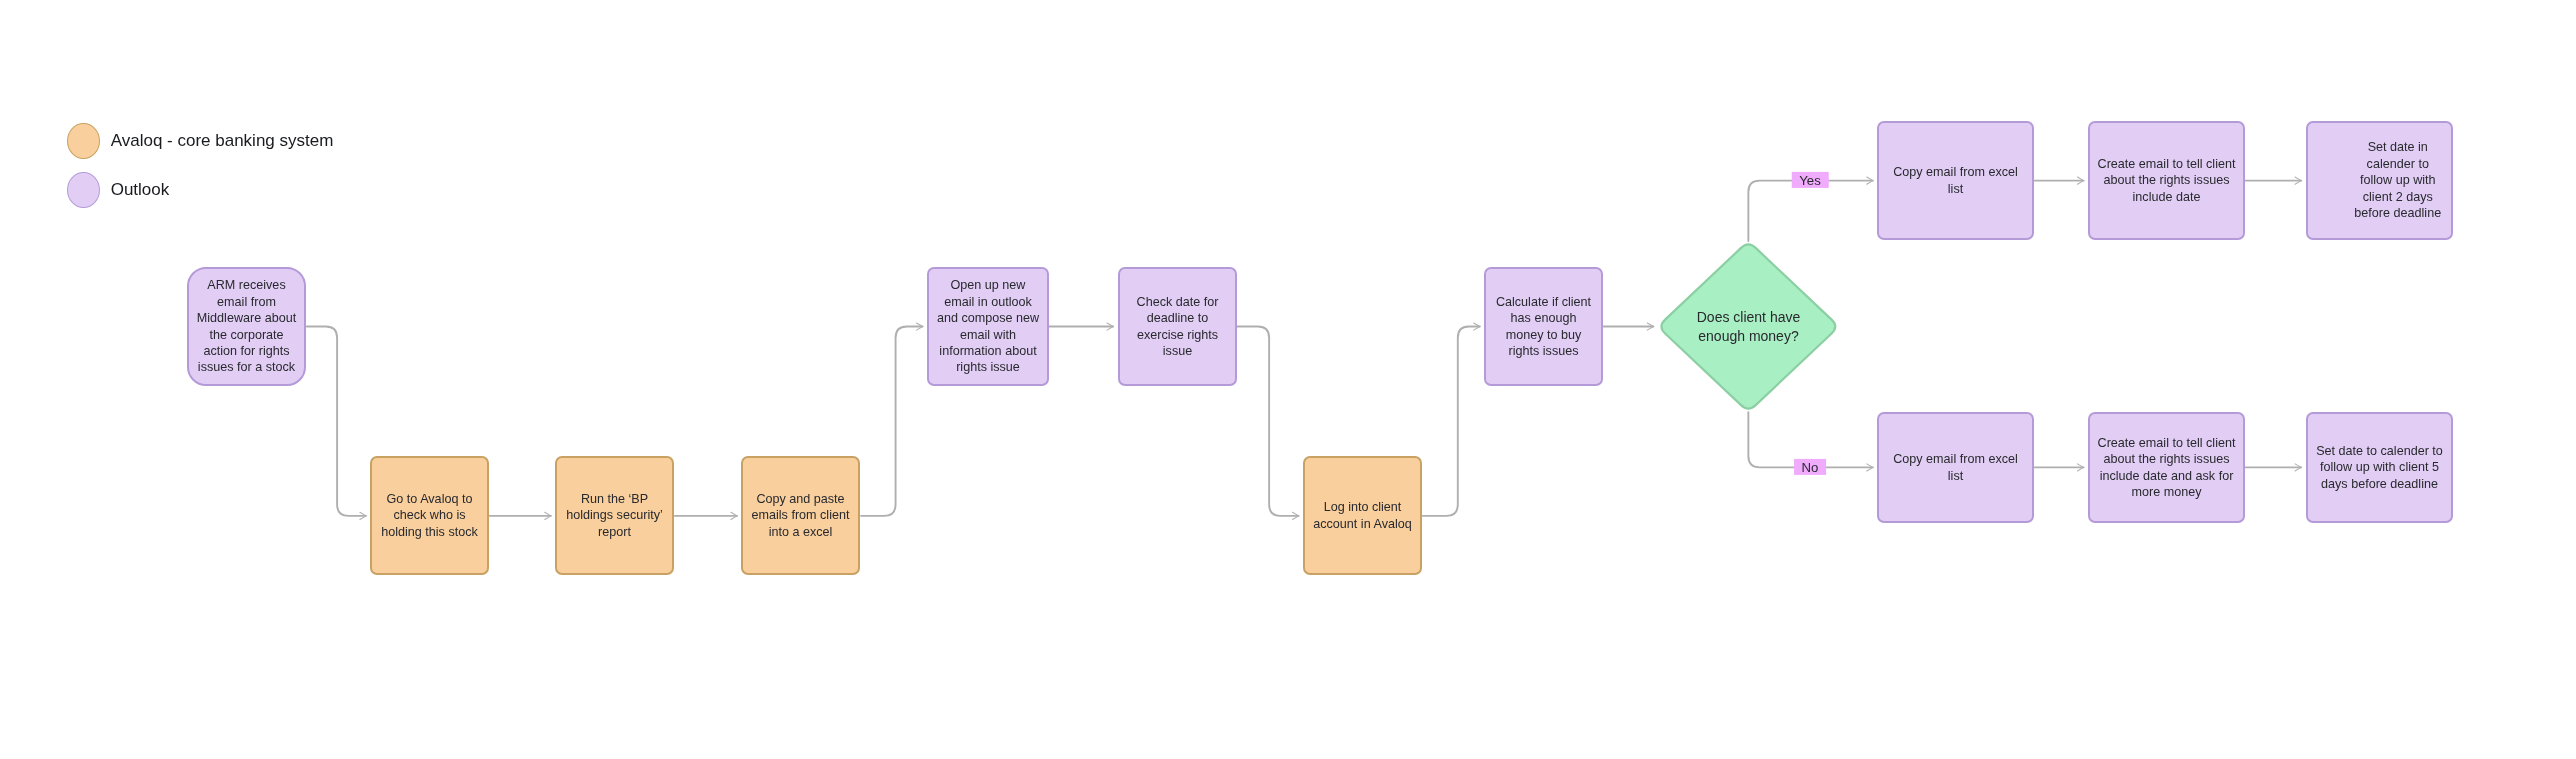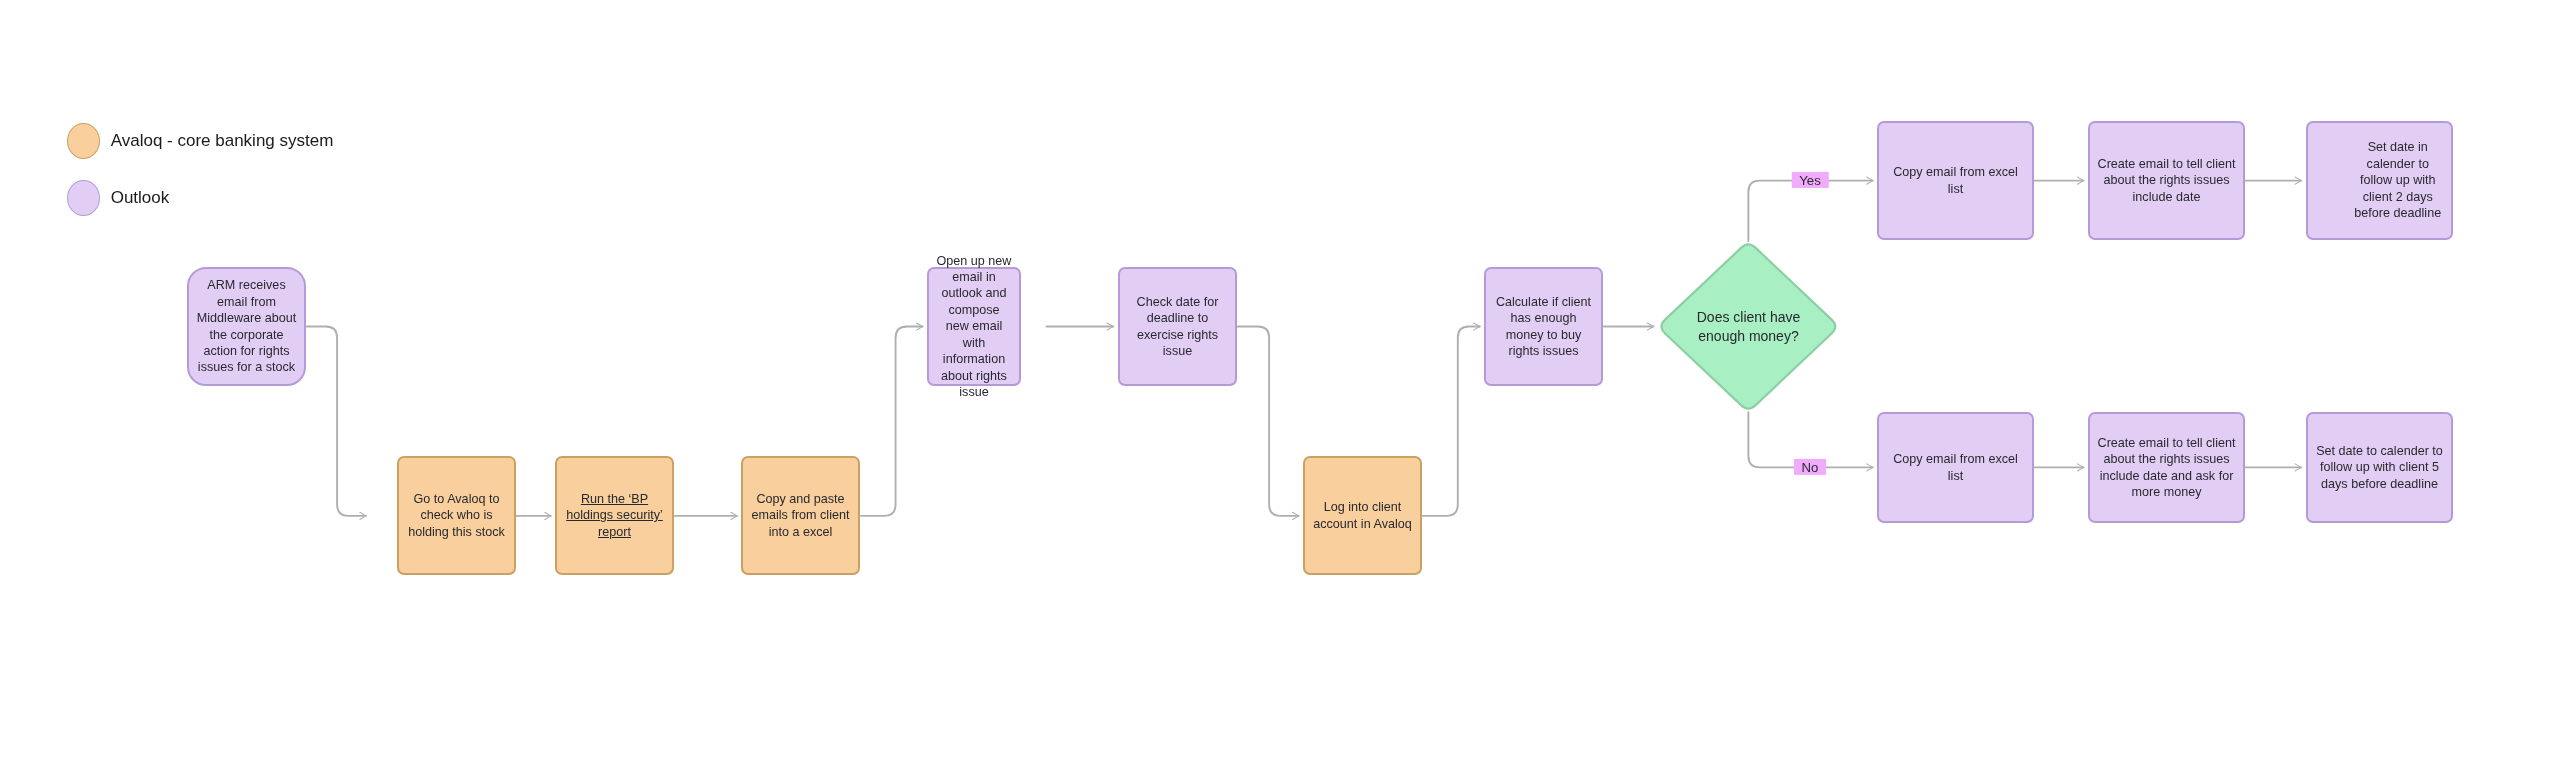--- a/index.html
+++ b/index.html
@@ -19,21 +19,21 @@
   .node-label{display:block;}
   .diamond-label{
     position:absolute;display:flex;align-items:center;justify-content:center;
     text-align:center;font-size:14px;line-height:19px;color:var(--node-text,#28292E);
   }
   .edge-label{
     position:absolute;transform:translate(-50%,-50%);
     background:#f0abfc;padding:0.6px 7.5px;
     font-size:13.2px;color:var(--node-text,#28292E);white-space:nowrap;
   }
-  .legend{position:absolute;left:67px;top:123px;display:flex;flex-direction:column;gap:21px;}
+  .legend{position:absolute;left:67px;top:123px;display:flex;flex-direction:column;gap:13px;}
   .legend-item{display:flex;align-items:center;}
   .legend-swatch{
     width:33px;height:36px;border-radius:50%;box-sizing:border-box;
     border:1.9px solid #999;margin-right:10.7px;flex:none;
   }
   .legend-swatch.avaloq{background:var(--avaloq-fill);border-color:var(--avaloq-border);}
   .legend-swatch.outlook{background:var(--outlook-fill);border-color:var(--outlook-border);}
   .legend-label{font-size:17px;color:var(--legend-text,#1A1B1F);white-space:nowrap;}
 </style>
 </head>
@@ -73,30 +73,30 @@
       <span class="legend-swatch outlook"></span>
       <span class="legend-label">Outlook</span>
     </div>
   </div>
 
 <span class="edge-label" style="left: 1810px; top: 180px;">Yes</span>
     <span class="edge-label" style="left: 1810px; top: 467px;">No</span>
     <div class="node outlook" style="left: 187px; top: 267px; width: 119px; height: 119px; border-radius: 19px;">
       <span class="node-label">ARM receives email from Middleware about the corporate action for rights issues for a stock</span>
     </div>
-    <div class="node avaloq" style="left: 370px; top: 456px; width: 119px; height: 119px; margin-left: 27px;">
+    <div class="node avaloq" style="left: 370px; top: 456px; width: 119px; height: 119px;">
       <span class="node-label">Go to Avaloq to check who is holding this stock</span>
     </div>
-    <div class="node avaloq" style="left: 555px; top: 456px; width: 119px; height: 119px; text-decoration: underline;">
+    <div class="node avaloq" style="left: 555px; top: 456px; width: 119px; height: 119px;">
       <span class="node-label">Run the ‘BP holdings security’ report</span>
     </div>
     <div class="node avaloq" style="left: 741px; top: 456px; width: 119px; height: 119px;">
       <span class="node-label">Copy and paste emails from client into a excel</span>
     </div>
-    <div class="node outlook" style="left: 927px; top: 267px; width: 94px; height: 119px;">
+    <div class="node outlook" style="left: 927px; top: 267px; width: 122px; height: 119px;">
       <span class="node-label">Open up new email in outlook and compose new email with information about rights issue</span>
     </div>
     <div class="node outlook" style="left: 1118px; top: 267px; width: 119px; height: 119px;">
       <span class="node-label">Check date for deadline to exercise rights issue</span>
     </div>
     <div class="node avaloq" style="left: 1303px; top: 456px; width: 119px; height: 119px;">
       <span class="node-label">Log into client account in Avaloq</span>
     </div>
     <div class="node outlook" style="left: 1484px; top: 267px; width: 119px; height: 119px;">
       <span class="node-label">Calculate if client has enough money to buy rights issues</span>

